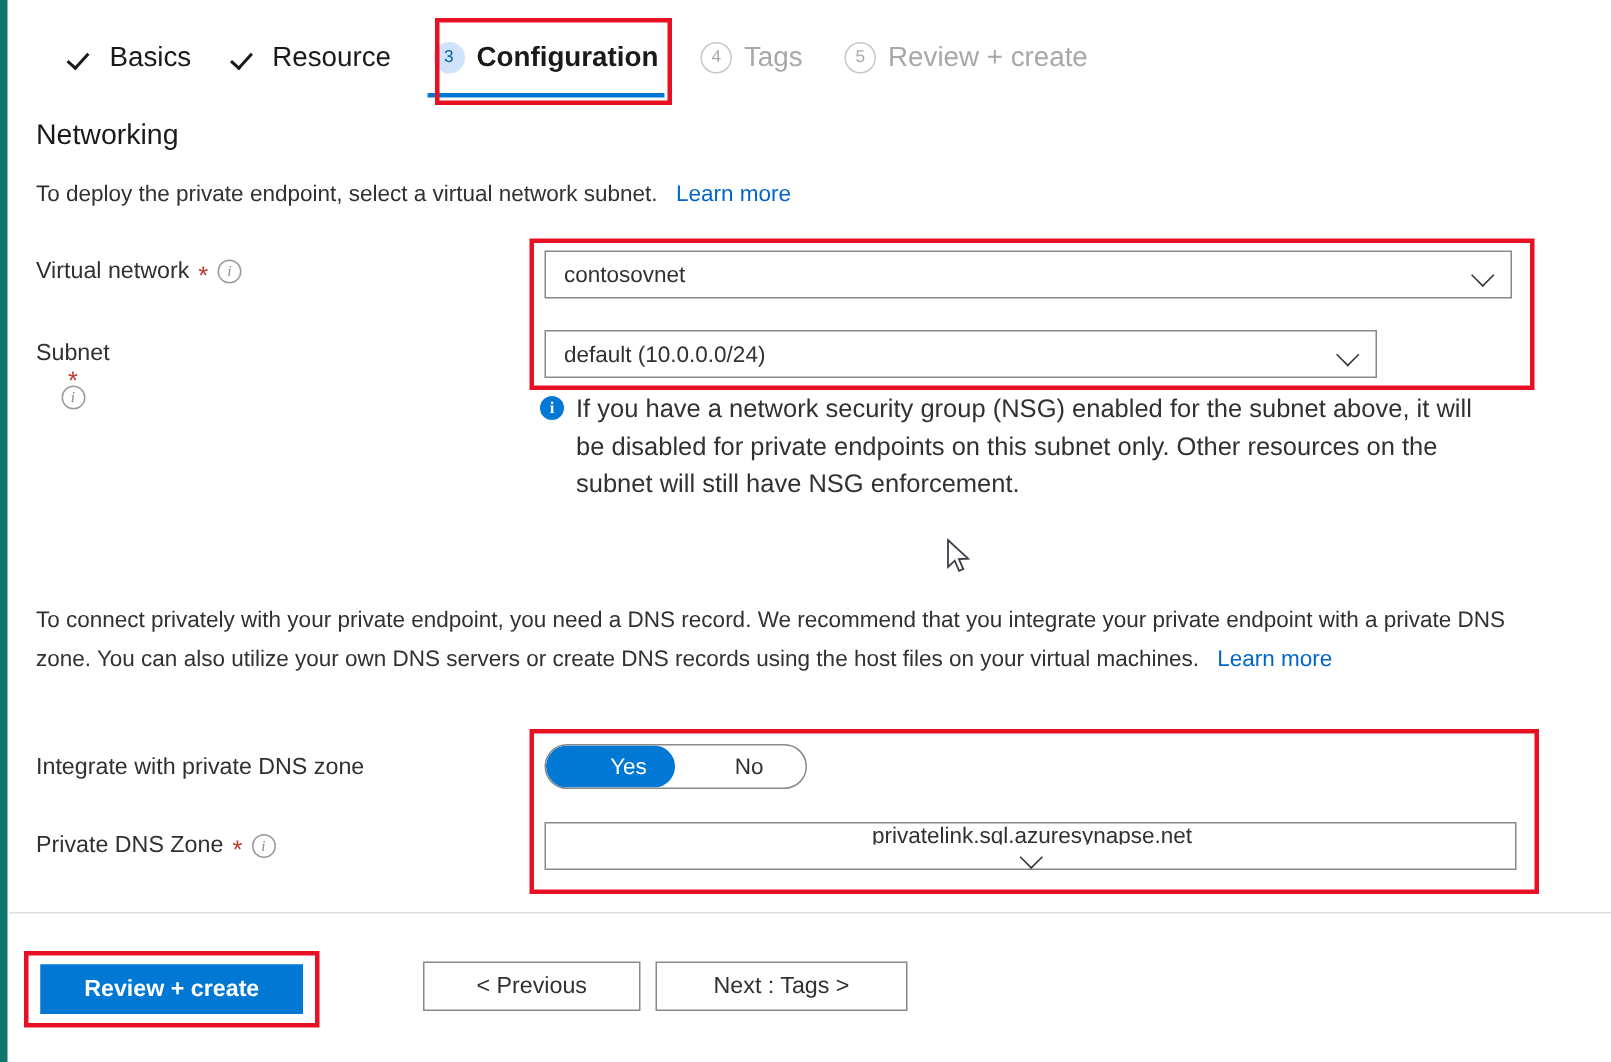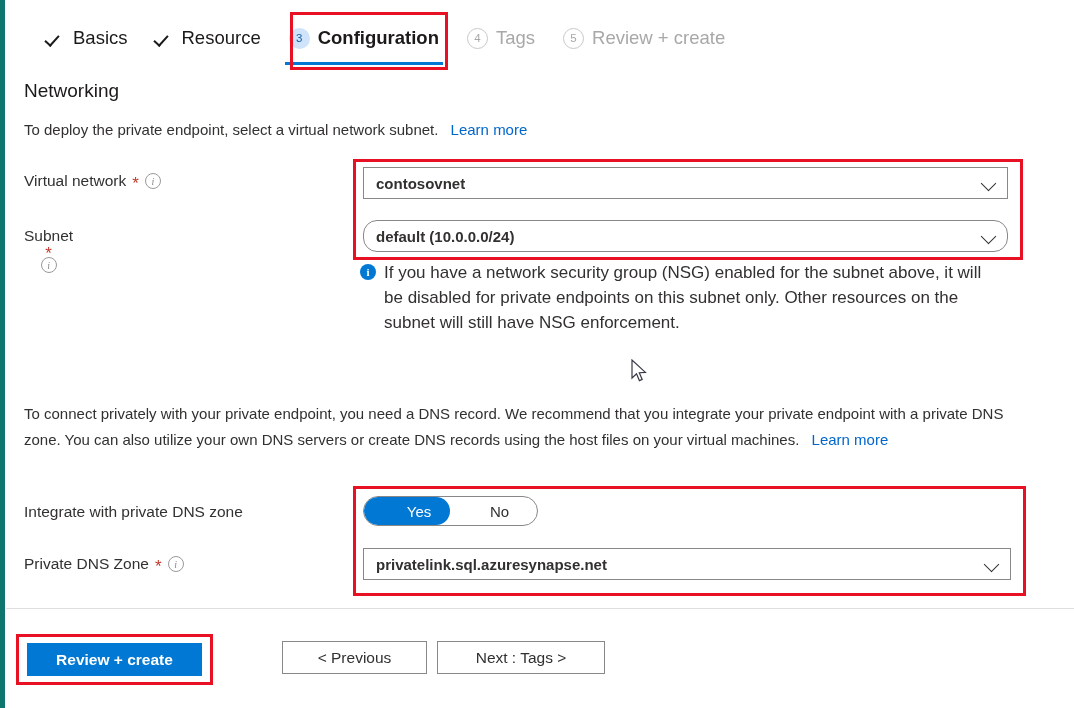--- a/index.html
+++ b/index.html
@@ -123,21 +123,21 @@
     height: 32px;
     background: #ffffff;
     border: 1px solid #8a8886;
     display: flex;
     align-items: center;
     padding: 0 10px 0 12px;
     font-size: 15px;
     color: #323130;
     cursor: pointer;
   }
-  .dd .val { flex: 1 1 auto; overflow: hidden; white-space: nowrap; font-weight: bold; }
+  .dd .val { flex: 1 1 auto; overflow: hidden; white-space: nowrap; }
   .chev {
     width: 16px; height: 16px; position: relative; flex: 0 0 16px;
   }
   .chev::before {
     content: "";
     position: absolute;
     left: 2px; top: 3px;
     width: 10px; height: 10px;
     border-right: 1.7px solid #323130;
     border-bottom: 1.7px solid #323130;
@@ -268,21 +268,21 @@
   <div class="dd" style="left:358px; top:167px; width:645px;">
     <span class="val">contosovnet</span>
     <span class="chev"></span>
   </div>
 
   <div class="flabel" style="left:19px; top:227px;flex-direction:column;">
     <span>Subnet</span>
     <span class="req">*</span>
     <span class="iinfo">i</span>
   </div>
-  <div class="dd" style="left:358px; top:220px; width:645px;border-radius:14px;">
+  <div class="dd" style="left:358px; top:220px; width:555px;">
     <span class="val">default (10.0.0.0/24)</span>
     <span class="chev"></span>
   </div>
 
   <div class="redbox" style="left:348px; top:159px; width:670px; height:101px;"></div>
 
   <div class="callout" style="left:355px; top:260px;">
     <span class="iblue">i</span>
     <span class="ctext">If you have a network security group (NSG) enabled for the subnet above, it will be disabled for private endpoints on this subnet only. Other resources on the subnet will still have NSG enforcement.</span>
   </div>
@@ -299,21 +299,21 @@
   <div class="toggle" style="left:358px; top:496px; width:175px;">
     <span class="opt on" style="width:86px;padding-left:24px;">Yes</span>
     <span class="opt" style="width:76px;padding-left:23px;">No</span>
   </div>
 
   <div class="flabel" style="left:19px; top:555px;">
     <span>Private DNS Zone</span>
     <span class="req">*</span>
     <span class="iinfo">i</span>
   </div>
-  <div class="dd" style="left:358px; top:548px; width:648px;">
+  <div class="dd" style="left:358px; top:548px; width:648px;flex-direction:column;">
     <span class="val">privatelink.sql.azuresynapse.net</span>
     <span class="chev"></span>
   </div>
 
   <div class="redbox" style="left:348px; top:486px; width:673px; height:110px;"></div>
 
   <div class="divider"></div>
 
   <div class="btn btn-primary" style="left:22px; top:643px; width:175px;">Review + create</div>
   <div class="redbox" style="left:11px; top:634px; width:197px; height:51px;"></div>

